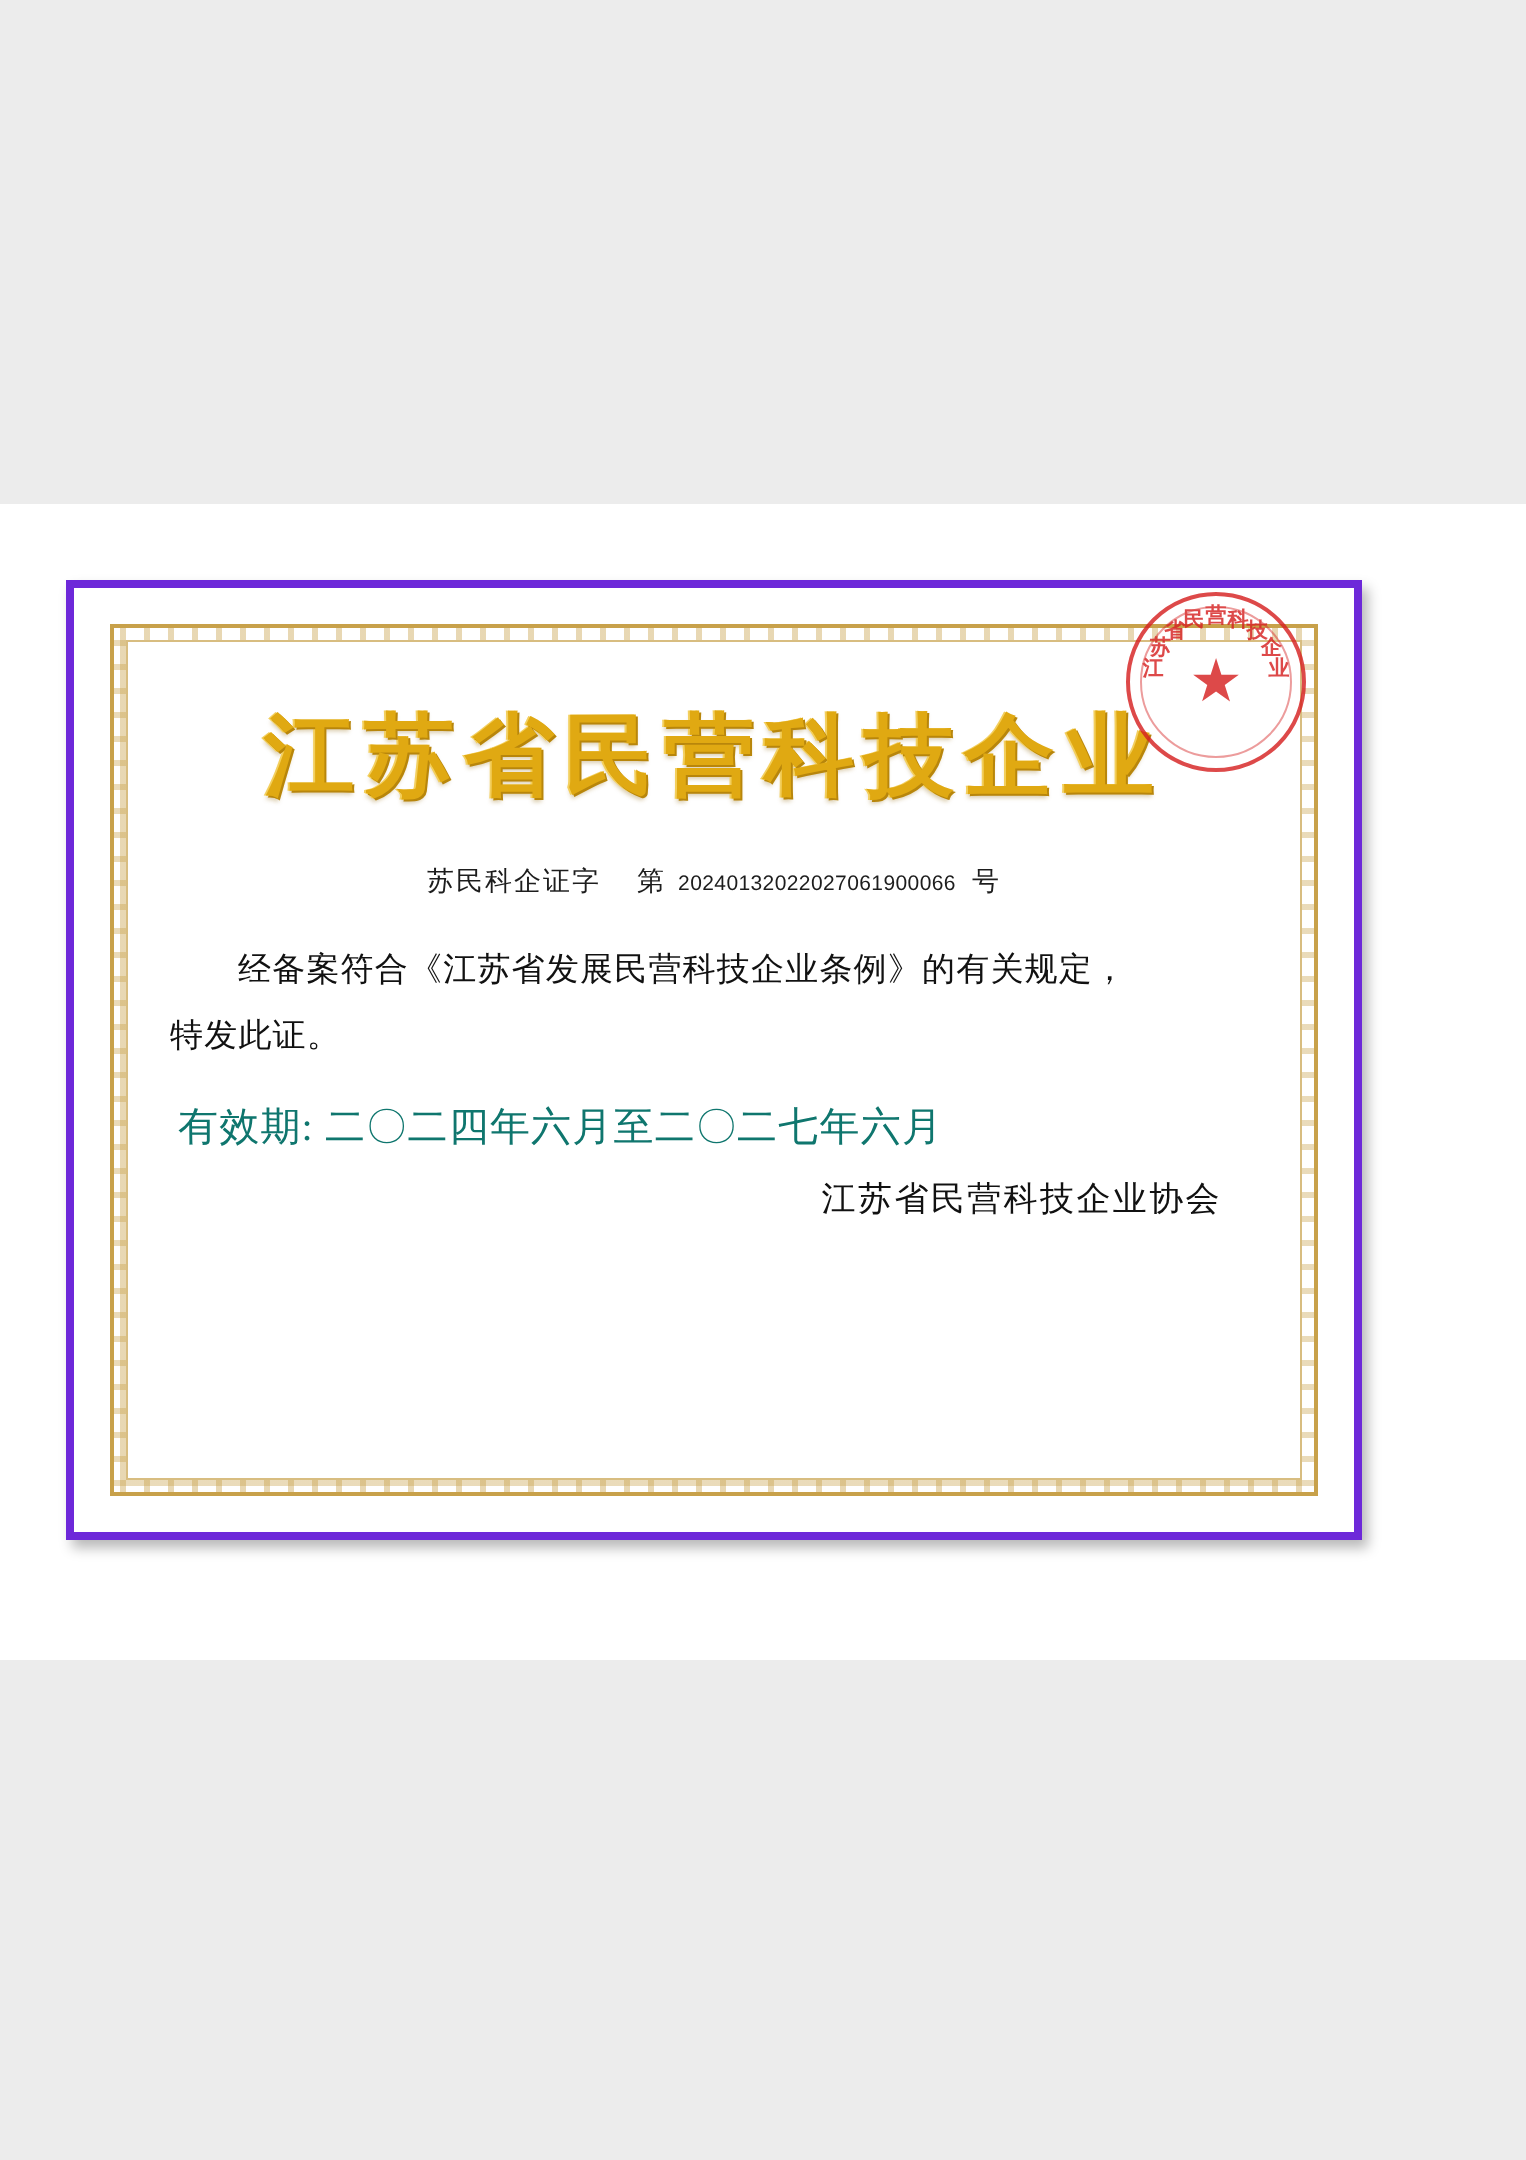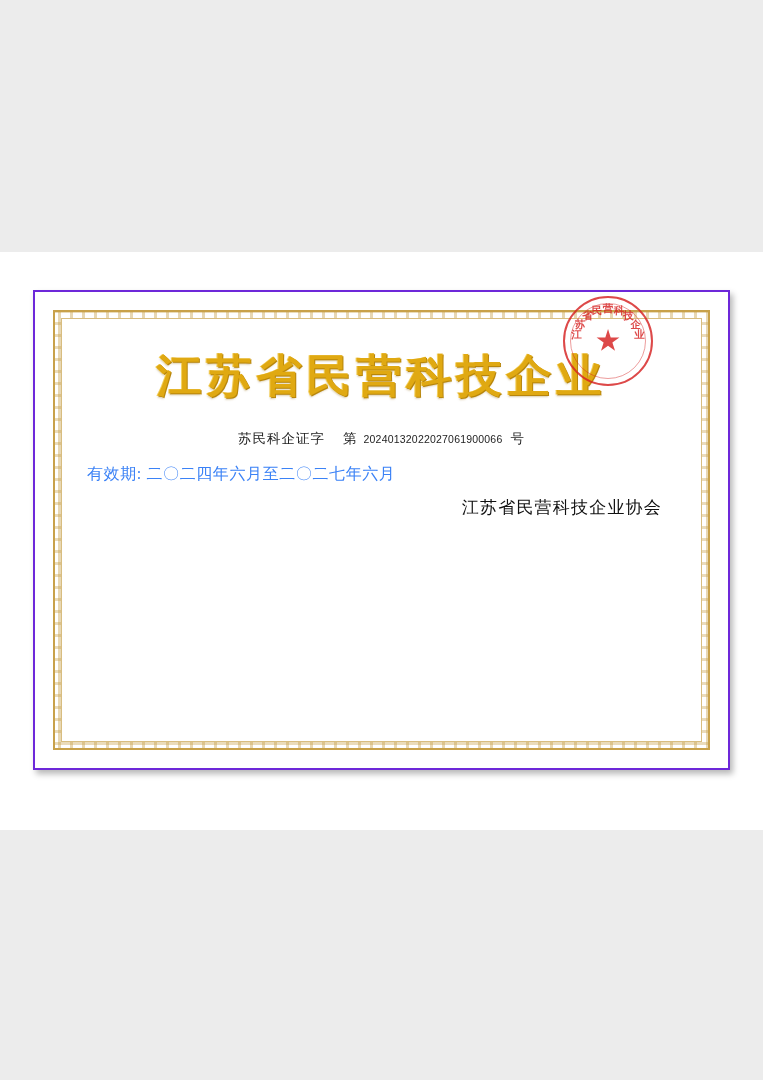--- a/index.html
+++ b/index.html
@@ -23,25 +23,25 @@
     width: 763px;
     height: 578px;
     background: #ffffff;
   }
 
   
   .certificate {
     position: absolute;
     left: 33px;
     top: 290px;
-    width: 697px;
+    width: 648px;
     height: 480px;
     background: #ffffff;
     box-sizing: border-box;
-    border: 2px solid #6d28d9;
+    border: 4px solid #6d28d9;
     box-shadow: 3px 4px 6px rgba(0,0,0,0.28);
   }
   .cert-inner-gap {
     position: absolute;
     left: 0; top: 0; right: 0; bottom: 0;
     background: #ffffff;
   }
 
   
   .ornament {
@@ -141,22 +141,22 @@
     font-size: 16.5px;
     line-height: 2.0;
     color: #111111;
     letter-spacing: 0.6px;
   }
   .body-text .indent { display: inline-block; width: 34px; }
 
   .validity {
     margin-top: 16px;
     margin-left: 4px;
-    font-size: 16px;
-    color: #3b82f6;
+    font-size: 20px;
+    color: #0f766e;
     letter-spacing: 0.6px;
   }
 
   .signature {
     margin-top: 10px;
     text-align: right;
     padding-right: 18px;
     font-size: 17px;
     line-height: 1.55;
     color: #111111;
@@ -217,20 +217,26 @@
 
   <div class="content">
 
     <div class="cert-title">江苏省民营科技企业</div>
 
     <div class="cert-number-row">
       <span class="label">苏民科企证字</span><span class="diNo">第</span><span class="code">20240132022027061900066</span><span class="suffix">号</span>
     </div>
 
 
+    <div class="body-text">
+      <div>
+        <span class="indent"></span><span>经备案符合《江苏省发展民营科技企业条例》的有关规定，</span>
+      </div>
+      <div>特发此证。</div>
+    </div>
 
     <div class="validity">有效期: 二〇二四年六月至二〇二七年六月</div>
 
     <div class="signature">
       <div>江苏省民营科技企业协会</div>
     </div>
 
   </div>
 </div>
 

